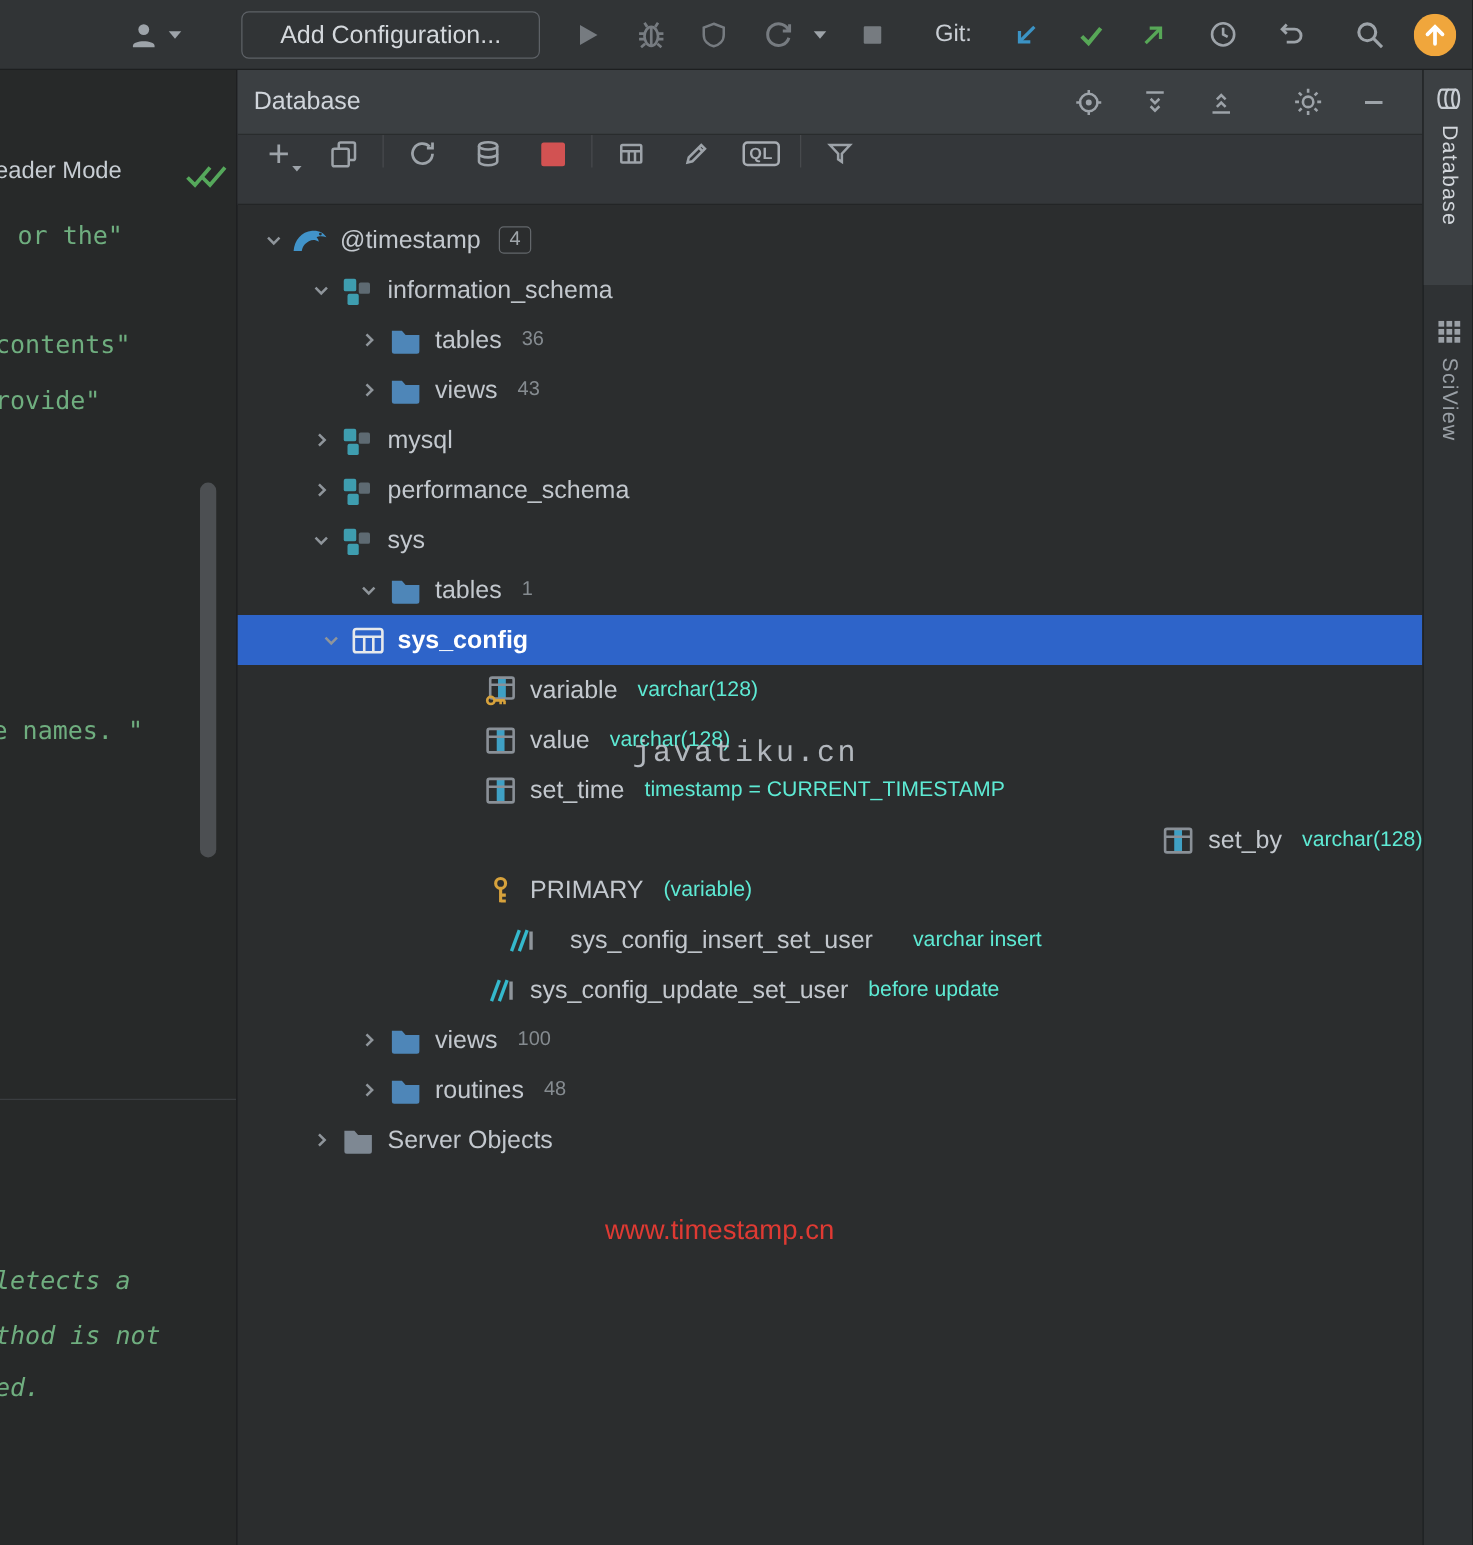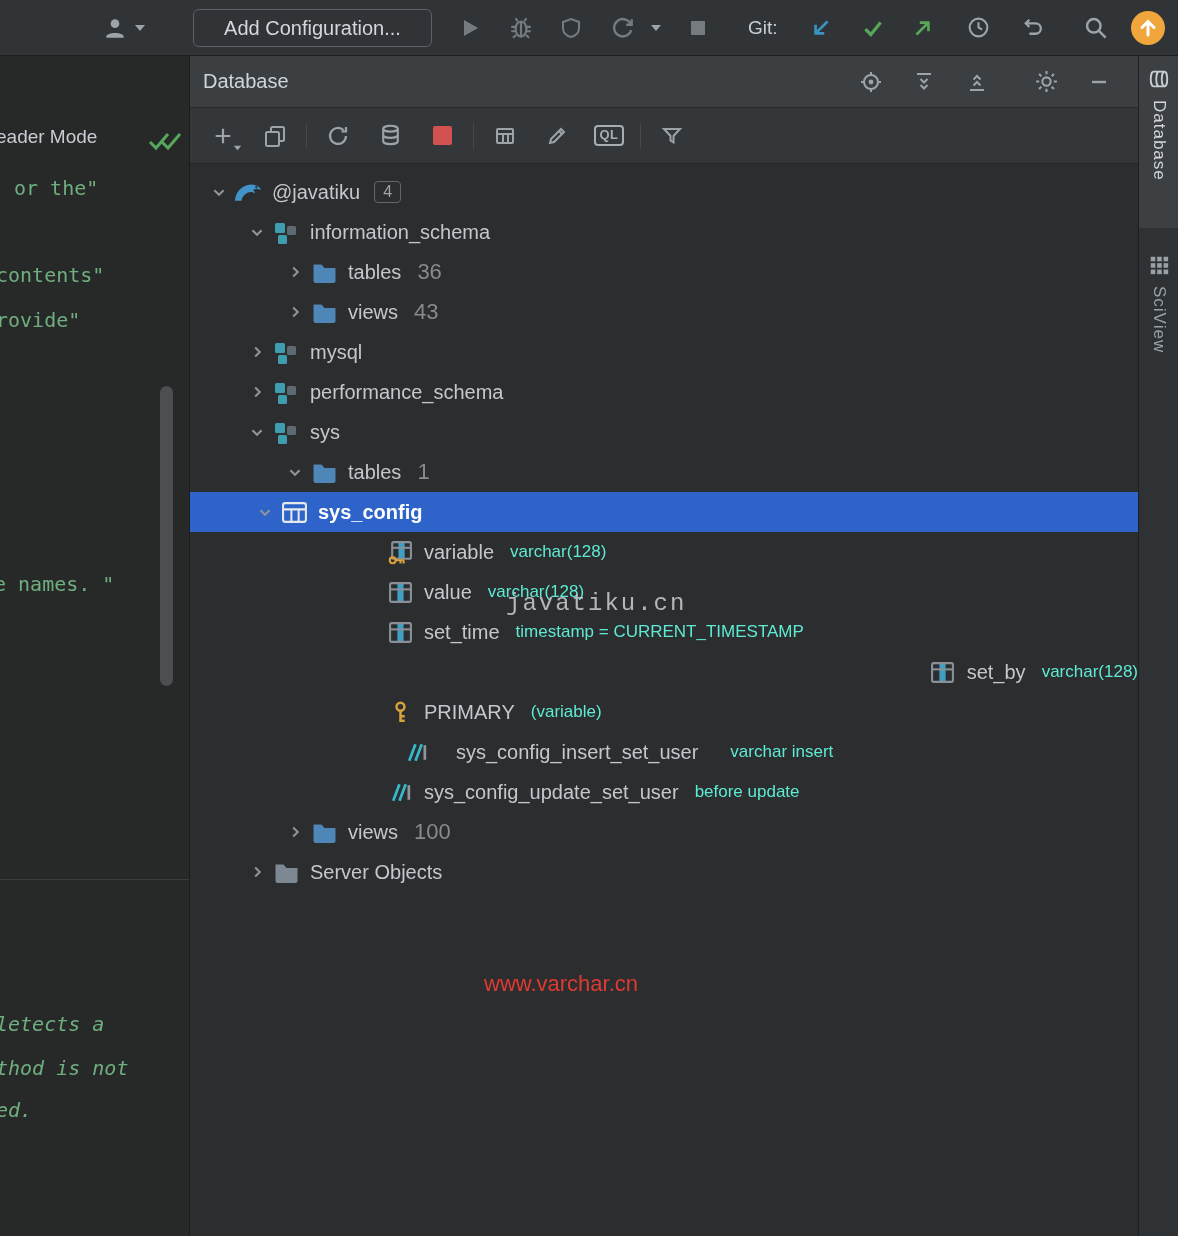--- a/index.html
+++ b/index.html
@@ -32,36 +32,36 @@
   .ed-scrollbar{position:absolute;left:160px;top:330px;width:13px;height:300px;background:#4c4f52;border-radius:7px;}
   .ed-divider{position:absolute;left:0;top:823px;width:189px;height:1px;background:#3a3d40;}
 
   
   .db-panel{position:absolute;left:189px;top:56px;width:949px;height:1180px;background:#2b2d2e;border-left:1px solid #1b1d1e;z-index:10;box-sizing:border-box;}
   .db-header{position:absolute;left:0;top:0;width:100%;height:52px;background:#3b3f42;border-bottom:1px solid #292c2d;display:flex;align-items:center;box-sizing:border-box;}
   .db-title{margin-left:13px;font-size:20px;color:#d0d5db;}
   .db-header-icons{margin-left:auto;display:flex;align-items:center;gap:27px;padding-right:26px;}
   .hicon{width:26px;height:26px;display:flex;align-items:center;justify-content:center;}
   .hicon.gear{margin-left:16px;}
-  .db-toolbar{position:absolute;left:0;top:52px;width:100%;height:56px;background:#34373a;border-bottom:1px solid #232526;display:flex;align-items:center;padding-left:18px;box-sizing:border-box;}
+  .db-toolbar{position:absolute;left:0;top:52px;width:100%;height:56px;background:#34373a;border-bottom:1px solid #232526;display:flex;align-items:flex-start;padding-left:18px;box-sizing:border-box;}
   .ticon{width:30px;height:30px;margin-right:22px;display:flex;align-items:center;justify-content:center;position:relative;}
   .tsep{width:1px;height:26px;background:#474a4d;margin:0 16px 0 -6px;}
   .plus-caret{position:absolute;right:-4px;bottom:0;}
   .red-square{width:19px;height:19px;background:#d25252;border-radius:2px;}
   .ql-badge{font-size:13px;font-weight:bold;color:#a8adb3;border:2px solid #a8adb3;border-radius:4px;padding:1px 3px;line-height:1.1;letter-spacing:0.5px;}
 
   .db-tree{position:absolute;left:0;top:108px;bottom:0;width:100%;padding-top:8px;overflow:hidden;box-sizing:border-box;}
   .tree-row{display:flex;align-items:center;height:40px;white-space:nowrap;box-sizing:border-box;}
   .tree-row.selected{background:#2e64c9;}
   .chev{width:30px;height:40px;display:flex;align-items:center;justify-content:center;flex:none;}
   .tree-icon{width:28px;height:40px;display:flex;align-items:center;justify-content:center;margin-right:10px;flex:none;}
   .tree-label{font-size:20px;color:#c3c8ce;}
   .selected .tree-label{color:#ffffff;font-weight:600;}
   .tree-badge{margin-left:14px;font-size:16px;color:#9fa5aa;border:1px solid #63676b;border-radius:4px;padding:1px 8px;}
-  .tree-count{margin-left:16px;font-size:22px;color:#858b90;}
+  .tree-count{margin-left:16px;font-size:16px;color:#858b90;}
   .tree-type{margin-left:16px;font-size:17px;color:#5eead4;}
 
   .wm-overlay{position:absolute;left:316px;top:534px;font-family:Liberation Mono, monospace;font-size:24px;color:rgba(197,203,209,0.88);letter-spacing:2px;z-index:6;}
   .wm-footer{position:absolute;left:294px;top:915px;font-size:22px;color:#df3a33;z-index:6;}
 
   
   .right-strip{position:absolute;left:1138px;top:56px;width:40px;height:1180px;background:#2f3234;border-left:1px solid #1d1f20;z-index:20;box-sizing:border-box;}
   .side-tab{position:absolute;left:0;width:40px;display:flex;flex-direction:column;align-items:center;gap:10px;padding-top:12px;box-sizing:border-box;}
   .side-tab .vlabel{writing-mode:vertical-rl;font-size:17px;letter-spacing:1px;}
   .tab-database{top:0;height:172px;background:#3c4043;}
@@ -297,21 +297,21 @@
             <svg width="22" height="22" viewBox="0 0 24 24" fill="none" stroke="#8f959b" stroke-width="2.2">
               <polyline points="7,10 12,15 17,10"></polyline>
             </svg>
           </span>
           <span class="tree-icon">
             <svg width="32" height="27" viewBox="0 0 32 27">
               <path d="M1,23 C2,13 8,5.5 18,4.5 C24,4 29,6.5 31,10.5 C27,9 24,9.5 22,10.5 C23,11.5 24,13 24,14.5 C21,12.5 18,12.5 15,14 C11,16 9,19.5 8.5,23 Z" fill="#4193c9"></path>
               <circle cx="25.5" cy="7.5" r="1.3" fill="#2b2d2e"></circle>
             </svg>
           </span>
-          <span class="tree-label">@javatiku</span>
+          <span class="tree-label">@timestamp</span>
           <span class="tree-badge">4</span>
         </div>
         <div class="tree-row" style="padding-left: 52px;">
           <span class="chev">
             <svg width="22" height="22" viewBox="0 0 24 24" fill="none" stroke="#8f959b" stroke-width="2.2">
               <polyline points="7,10 12,15 17,10"></polyline>
             </svg>
           </span>
           <span class="tree-icon">
             <svg width="27" height="27" viewBox="0 0 27 27">
@@ -517,37 +517,51 @@
             </svg>
           </span>
           <span class="tree-icon">
             <svg width="27" height="24" viewBox="0 0 26 24">
               <path d="M2,4.5 h8 l3,3.5 h11 v13 a2,2 0 0 1 -2,2 h-18 a2,2 0 0 1 -2,-2 Z" fill="#4e86b8"></path>
             </svg>
           </span>
           <span class="tree-label">views</span>
           <span class="tree-count">100</span>
         </div>
+        <div class="tree-row" style="padding-left: 90px;">
+          <span class="chev">
+            <svg width="22" height="22" viewBox="0 0 24 24" fill="none" stroke="#8f959b" stroke-width="2.2">
+              <polyline points="10,7 15,12 10,17"></polyline>
+            </svg>
+          </span>
+          <span class="tree-icon">
+            <svg width="27" height="24" viewBox="0 0 26 24">
+              <path d="M2,4.5 h8 l3,3.5 h11 v13 a2,2 0 0 1 -2,2 h-18 a2,2 0 0 1 -2,-2 Z" fill="#4e86b8"></path>
+            </svg>
+          </span>
+          <span class="tree-label">routines</span>
+          <span class="tree-count">48</span>
+        </div>
         <div class="tree-row" style="padding-left: 52px;">
           <span class="chev">
             <svg width="22" height="22" viewBox="0 0 24 24" fill="none" stroke="#8f959b" stroke-width="2.2">
               <polyline points="10,7 15,12 10,17"></polyline>
             </svg>
           </span>
           <span class="tree-icon">
             <svg width="27" height="24" viewBox="0 0 26 24">
               <path d="M2,4.5 h8 l3,3.5 h11 v13 a2,2 0 0 1 -2,2 h-18 a2,2 0 0 1 -2,-2 Z" fill="#7e8893"></path>
             </svg>
           </span>
           <span class="tree-label">Server Objects</span>
         </div>
       </div>
 
     <div class="wm-overlay">javatiku.cn</div>
-    <div class="wm-footer">www.varchar.cn</div>
+    <div class="wm-footer">www.timestamp.cn</div>
   </div>
 
   <div class="right-strip">
     <div class="side-tab tab-database">
       <span>
         <svg width="22" height="22" viewBox="0 0 24 24" style="transform:rotate(90deg)" fill="none" stroke="#c9ced4" stroke-width="2">
             <ellipse cx="12" cy="6" rx="8" ry="3"></ellipse>
             <path d="M4,6 v12 c0,1.7 3.6,3 8,3 s8,-1.3 8,-3 v-12"></path>
             <path d="M4,12 c0,1.7 3.6,3 8,3 s8,-1.3 8,-3"></path>
           </svg>

